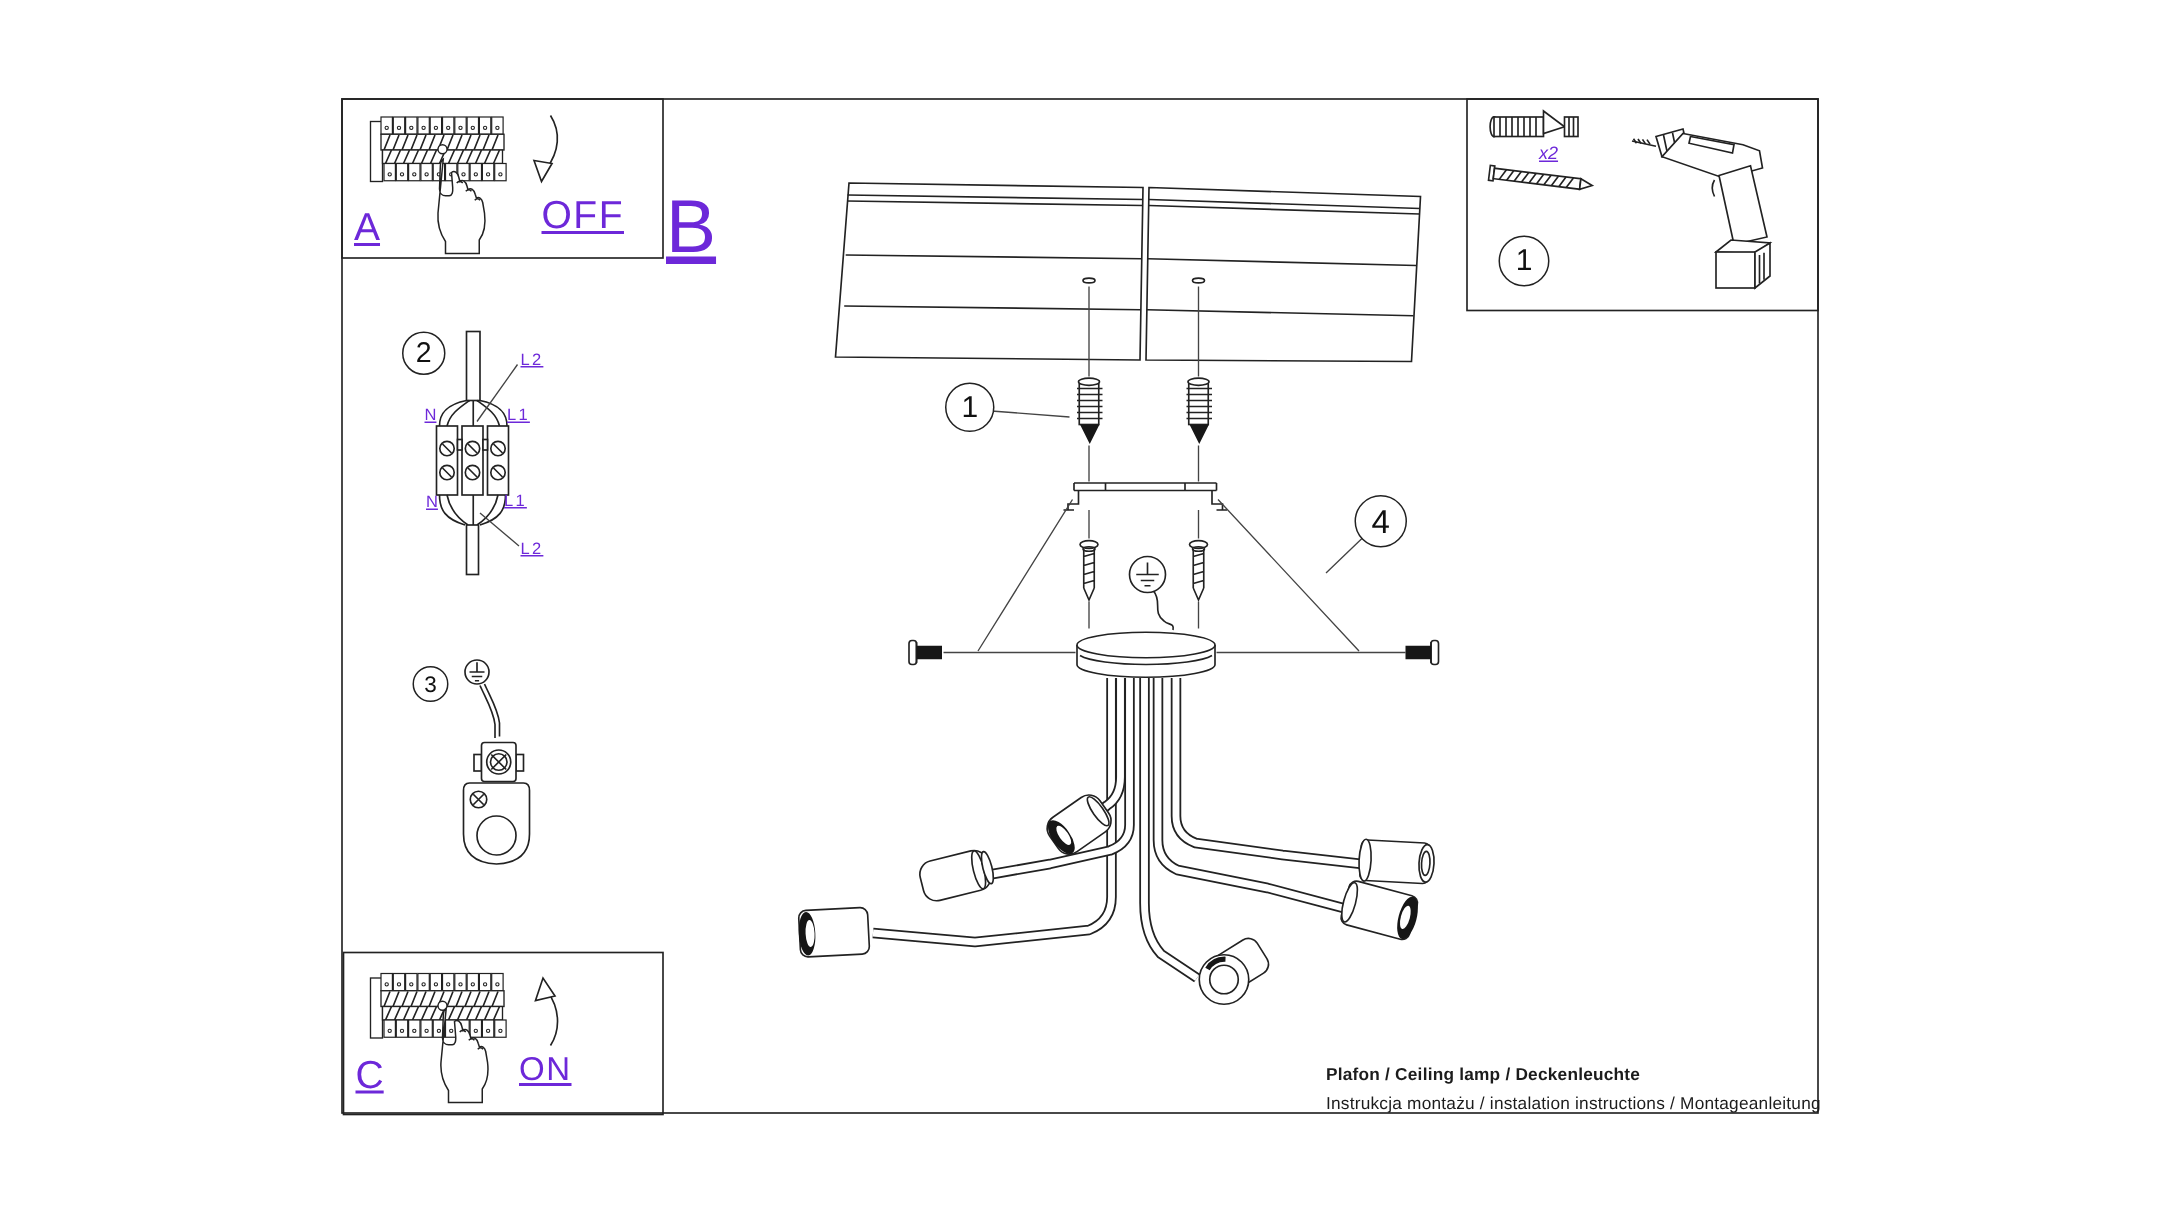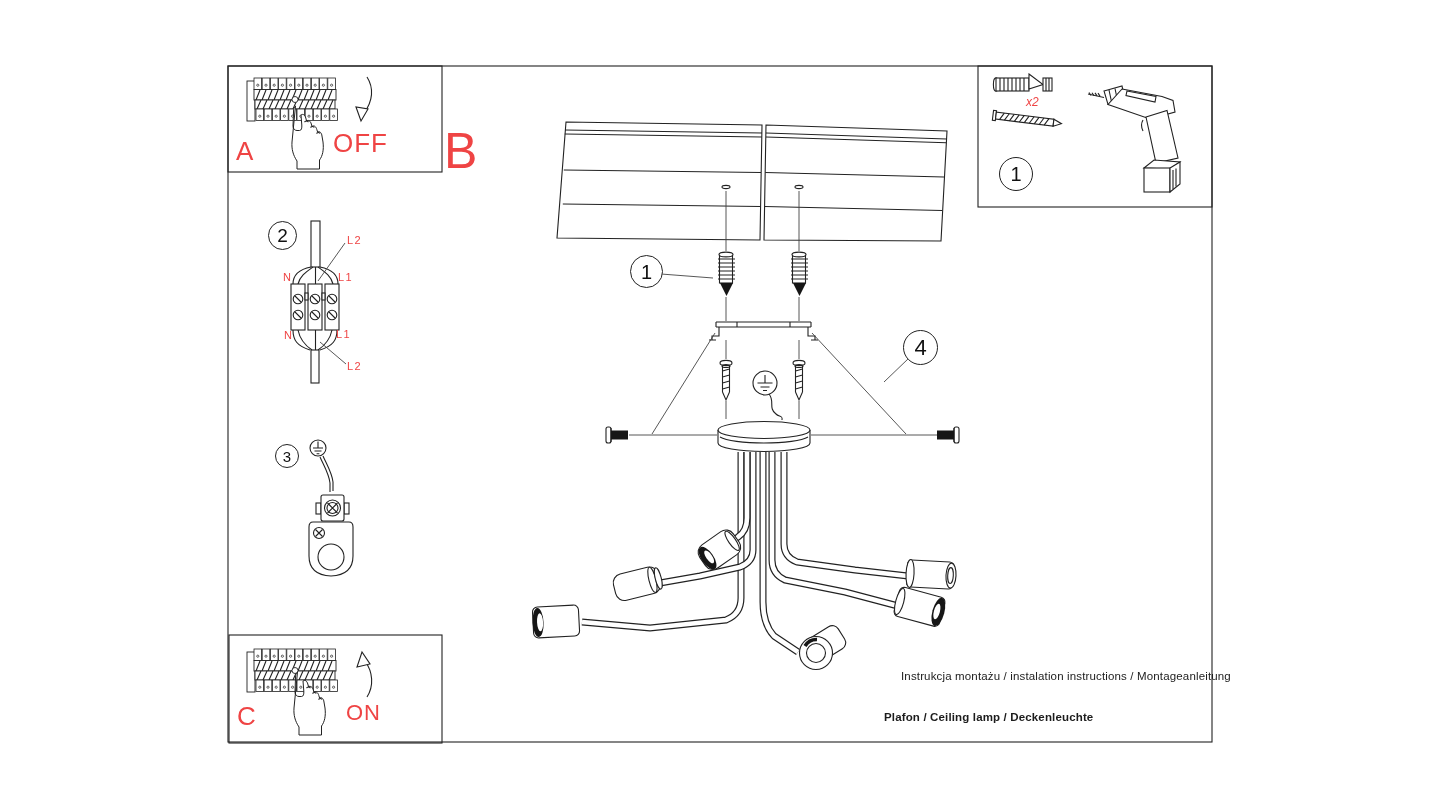--- a/index.html
+++ b/index.html
@@ -1,20 +1,20 @@
 <!DOCTYPE html>
 <html><head>
 <meta charset="utf-8">
 <style>
   html,body{margin:0;padding:0;background:#fff;}
   body{width:1440px;height:810px;position:relative;overflow:hidden;
        font-family:"Liberation Sans","DejaVu Sans",sans-serif;color:#111;}
   .circ{position:absolute;border:1.4px solid #222;border-radius:50%;background:#fff;
         display:flex;align-items:center;justify-content:center;line-height:1;color:#111;}
-  .lbl{position:absolute;color:#ef4444;white-space:nowrap;}
+  .lbl{position:absolute;color:#6d28d9;white-space:nowrap;text-decoration:underline;}
   .footer-line{position:absolute;left:884px;font-size:11.5px;color:#1c1c1c;letter-spacing:.15px;}
   svg{position:absolute;left:0;top:0;}
   .s{stroke:#222;fill:none;stroke-width:1.1;}
   .sw{stroke:#222;fill:#fff;stroke-width:1.1;}
   .thin{stroke:#444;fill:none;stroke-width:0.9;}
   .blk{fill:#161616;stroke:none;}
   .tube-o{stroke:#222;stroke-width:7;fill:none;stroke-linejoin:round;stroke-linecap:butt;}
   .tube-i{stroke:#fff;stroke-width:4.6;fill:none;stroke-linejoin:round;stroke-linecap:butt;}
 </style>
 </head>
@@ -270,21 +270,21 @@
       <ellipse cx="705" cy="550" rx="6" ry="13" class="blk"></ellipse>
       <ellipse cx="707" cy="550" rx="3" ry="7.5" fill="#fff" stroke="none"></ellipse>
       <ellipse cx="735" cy="550" rx="3.5" ry="11.5" class="sw"></ellipse>
     </g>
   </g>
 
   <path class="thin" d="M661,274 L713,278 M909,358 L884,382 M648,271.5 L661,274"></path>
 </svg>
 
 <div class="lbl" style="left:236px;top:136px;font-size:26px;">A</div>
-<div class="lbl" style="left:333px;top:128px;font-size:26px;letter-spacing:1px;">OFF</div>
+<div class="lbl" style="left:361px;top:128px;font-size:26px;letter-spacing:1px;">OFF</div>
 
 <div class="lbl" style="left:444px;top:122px;font-size:50px;">B</div>
 
 <div class="lbl" style="left:237px;top:701px;font-size:26px;">C</div>
 <div class="lbl" style="left:346px;top:700px;font-size:22px;letter-spacing:1px;">ON</div>
 
 <div class="circ" style="left:999px;top:157px;width:32px;height:32px;font-size:20px;">1</div>
 <div class="lbl" style="left:1026px;top:95px;font-size:12px;font-style:italic;">x2</div>
 
 <div class="circ" style="left:630px;top:255px;width:31px;height:31px;font-size:20px;">1</div>
@@ -292,14 +292,14 @@
 <div class="circ" style="left:275px;top:444px;width:22px;height:22px;font-size:15px;">3</div>
 <div class="circ" style="left:903px;top:330px;width:33px;height:33px;font-size:22px;">4</div>
 
 <div class="lbl" style="left:283px;top:271px;font-size:11px;">N</div>
 <div class="lbl" style="left:338px;top:271px;font-size:11px;letter-spacing:1.5px;">L1</div>
 <div class="lbl" style="left:347px;top:234px;font-size:11px;letter-spacing:1.5px;">L2</div>
 <div class="lbl" style="left:284px;top:329px;font-size:11px;">N</div>
 <div class="lbl" style="left:336px;top:328px;font-size:11px;letter-spacing:1.5px;">L1</div>
 <div class="lbl" style="left:347px;top:360px;font-size:11px;letter-spacing:1.5px;">L2</div>
 
-<div class="footer-line" style="top:670px;margin-left:17px;">Instrukcja montażu / instalation instructions / Montageanleitung</div>
+<div class="footer-line" style="top:730px;">Instrukcja montażu / instalation instructions / Montageanleitung</div>
 <div class="footer-line" style="top:711px;font-weight:bold;">Plafon / Ceiling lamp / Deckenleuchte</div>
 
 </body></html>

